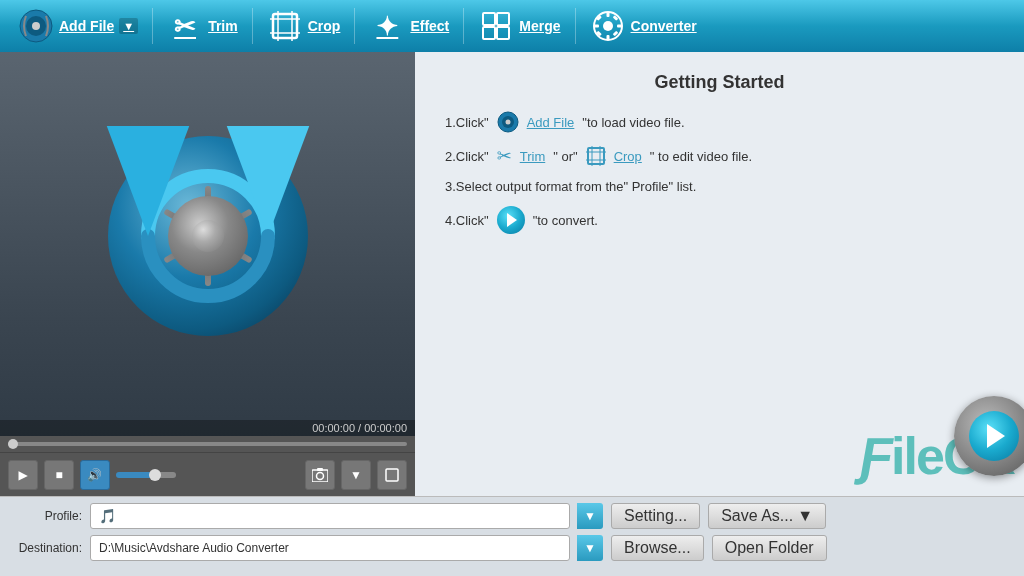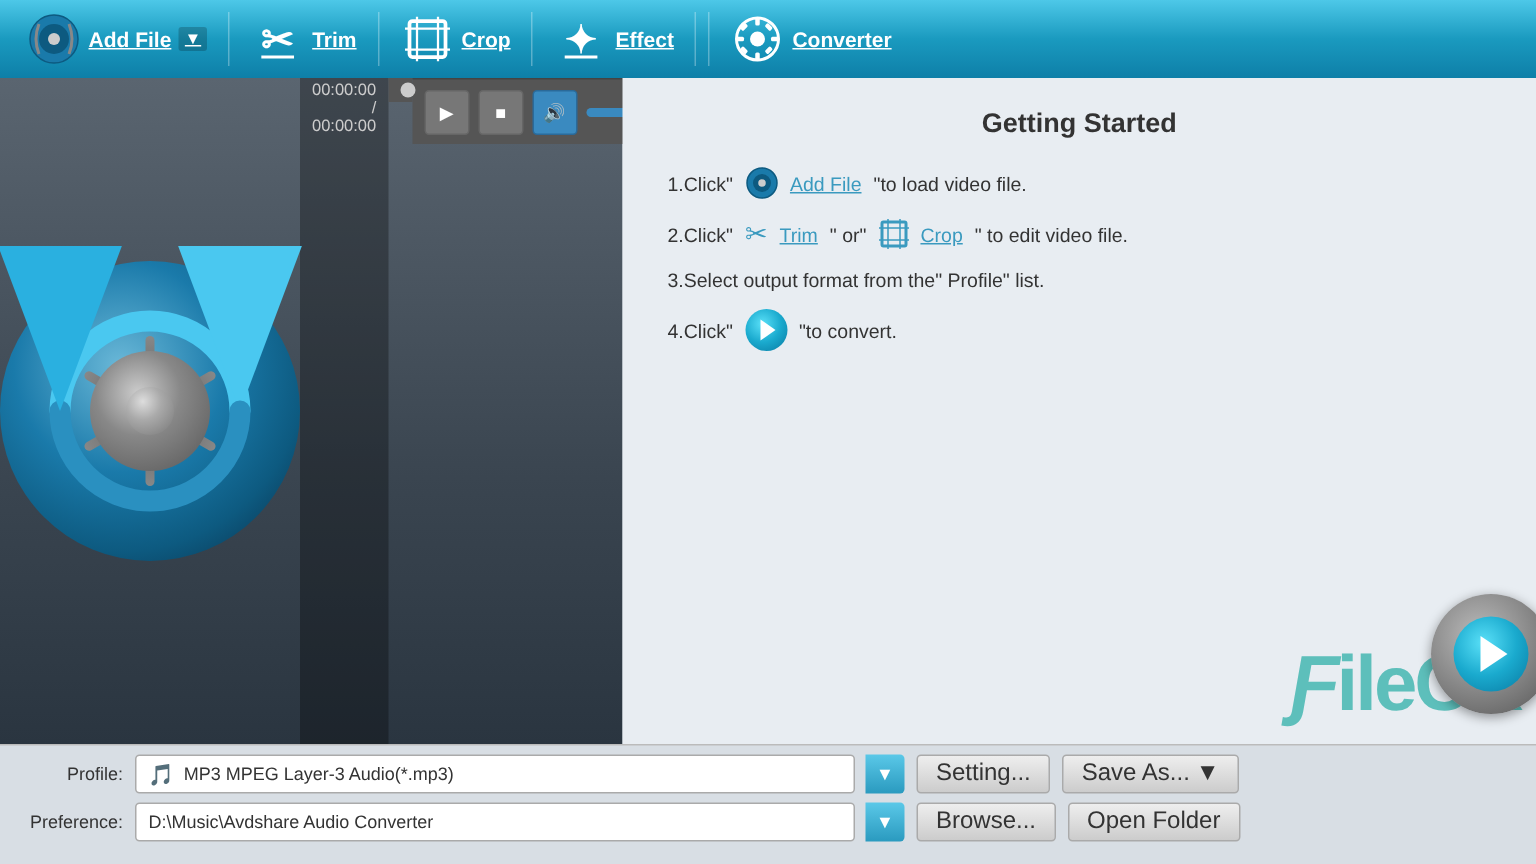--- a/index.html
+++ b/index.html
@@ -58,21 +58,21 @@
       background: #d0d8e0;
     }
 
     
     #left-panel {
       width: 415px;
       height: 100%;
       background: linear-gradient(180deg, #5a6570 0%, #3a4550 60%, #2a3540 100%);
       position: relative;
       display: flex;
-      flex-direction: row;
+      flex-direction: column;
     }
     #video-area {
       flex: 1;
       display: flex;
       align-items: center;
       justify-content: center;
       position: relative;
     }
 
     
@@ -384,20 +384,31 @@
     <span>Crop</span>
   </div>
   <div class="toolbar-divider"></div>
 
   <div class="toolbar-btn">
     <div class="toolbar-icon" style="font-size:26px; color:white;">✦</div>
     <span>Effect</span>
   </div>
   <div class="toolbar-divider"></div>
 
+  <div class="toolbar-btn">
+    <div class="toolbar-icon">
+      <svg width="30" height="30" viewBox="0 0 30 30">
+        <rect x="2" y="2" width="12" height="12" fill="none" stroke="white" stroke-width="2" rx="1"></rect>
+        <rect x="16" y="2" width="12" height="12" fill="none" stroke="white" stroke-width="2" rx="1"></rect>
+        <rect x="2" y="16" width="12" height="12" fill="none" stroke="white" stroke-width="2" rx="1"></rect>
+        <rect x="16" y="16" width="12" height="12" fill="none" stroke="white" stroke-width="2" rx="1"></rect>
+      </svg>
+    </div>
+    <span>Merge</span>
+  </div>
   <div class="toolbar-divider"></div>
 
   <div class="toolbar-btn">
     <div class="toolbar-icon">
       <svg width="32" height="32" viewBox="0 0 32 32">
         <circle cx="16" cy="16" r="14" fill="none" stroke="white" stroke-width="2"></circle>
         <circle cx="16" cy="16" r="5" fill="white"></circle>
         <rect x="14.5" y="2" width="3" height="5" fill="white" rx="1"></rect>
         <rect x="14.5" y="25" width="3" height="5" fill="white" rx="1"></rect>
         <rect x="2" y="14.5" width="5" height="3" fill="white" rx="1"></rect>
@@ -540,34 +551,33 @@
     </div>
   </div>
 </div>
 
 <div id="bottom">
 
   <div class="bottom-row">
     <span class="bottom-label">Profile:</span>
     <div class="bottom-select">
       <span class="bottom-select-icon">🎵</span>
-      <span>MP3 MPEG Layer-3 Audio(*.mp3)</span>
     </div>
     <div class="bottom-dropdown-btn">▼</div>
     <div class="bottom-btn">
       <span>Setting...</span>
     </div>
     <div class="bottom-btn">
       <span>Save As...</span>
       <span>▼</span>
     </div>
   </div>
 
   <div class="bottom-row">
-    <span class="bottom-label">Preference:</span>
+    <span class="bottom-label">Destination:</span>
     <div class="bottom-select">
       <span>D:\Music\Avdshare Audio Converter</span>
     </div>
     <div class="bottom-dropdown-btn">▼</div>
     <div class="bottom-btn">
       <span>Browse...</span>
     </div>
     <div class="bottom-btn">
       <span>Open Folder</span>
     </div>

